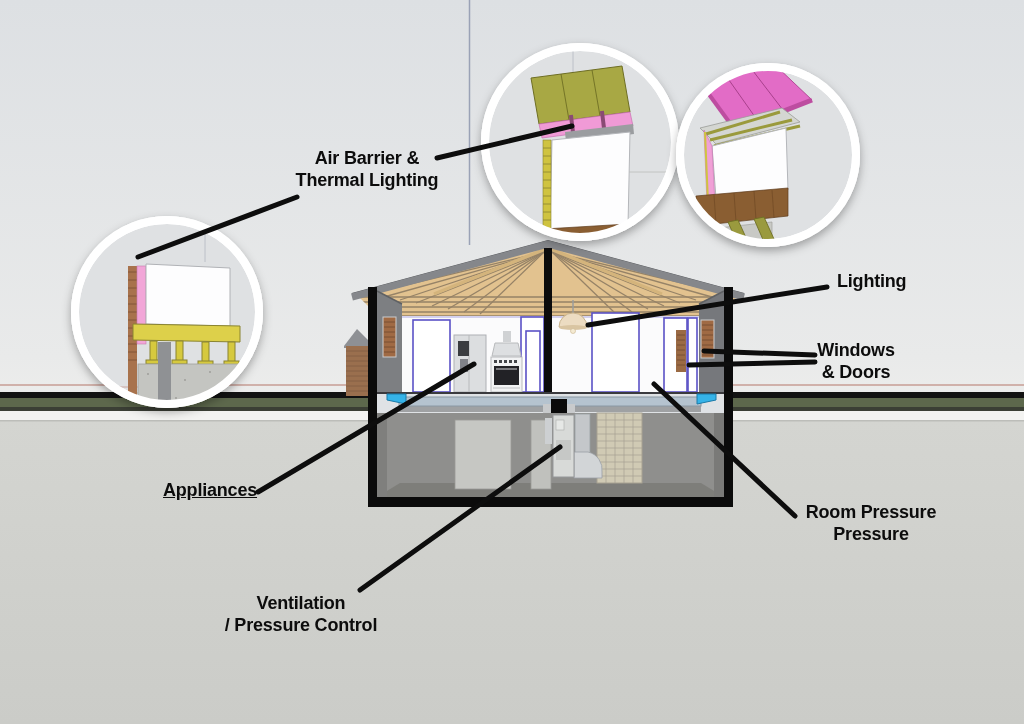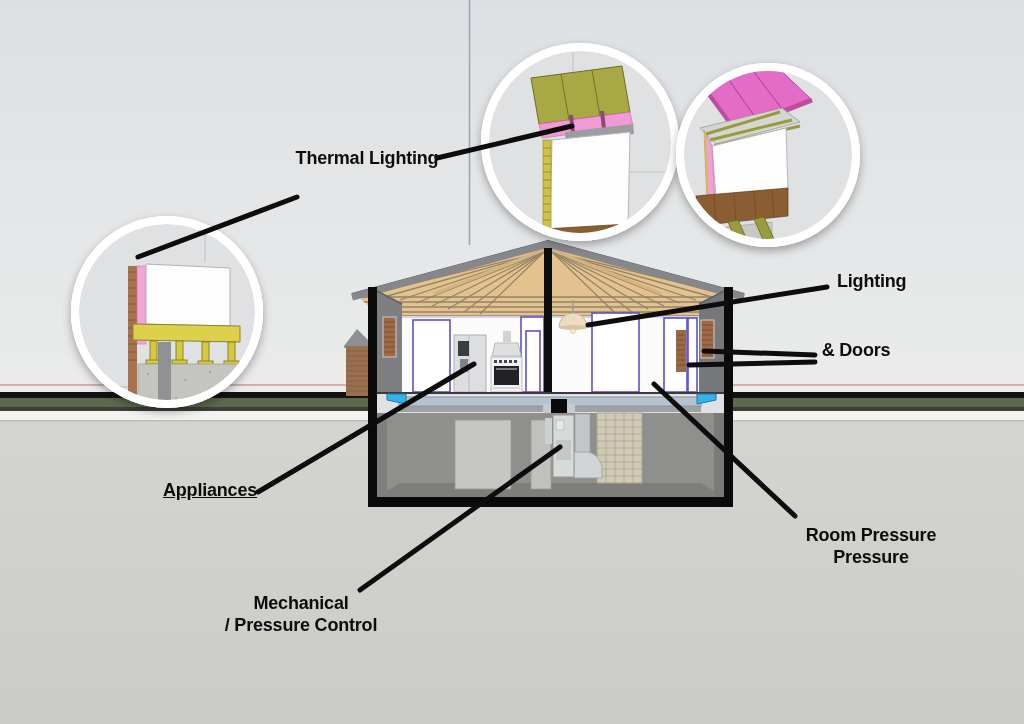--- a/index.html
+++ b/index.html
@@ -375,37 +375,39 @@
     <line x1="827" y1="287" x2="588" y2="325"></line>
     <line x1="815" y1="355" x2="704" y2="351"></line>
     <line x1="815" y1="362" x2="689" y2="365"></line>
     <line x1="258" y1="492" x2="474" y2="364"></line>
     <line x1="795" y1="516" x2="654" y2="384"></line>
     <line x1="360" y1="590" x2="560" y2="447"></line>
   </g>
 </svg>
 
   <div class="callout" style="left:267px;top:147px;width:200px;">
+    <div>Air Barrier &amp;</div>
     <div>Thermal Lighting</div>
   </div>
 
   <div class="callout left" style="left:837px;top:270px;">
     <div>Lighting</div>
   </div>
 
   <div class="callout" style="left:786px;top:339px;width:140px;">
+    <div>Windows</div>
     <div>&amp; Doors</div>
   </div>
 
   <div class="callout left" style="left:163px;top:479px;text-decoration:underline;">
     <div>Appliances</div>
   </div>
 
-  <div class="callout" style="left:791px;top:524px;width:160px;">
+  <div class="callout" style="left:791px;top:501px;width:160px;">
     <div>Room Pressure</div>
     <div>Pressure</div>
   </div>
 
   <div class="callout" style="left:201px;top:592px;width:200px;">
-    <div>Mechanical</div>
+    <div>Ventilation</div>
     <div>/ Pressure Control</div>
   </div>
 </div>
 
 </body></html>

